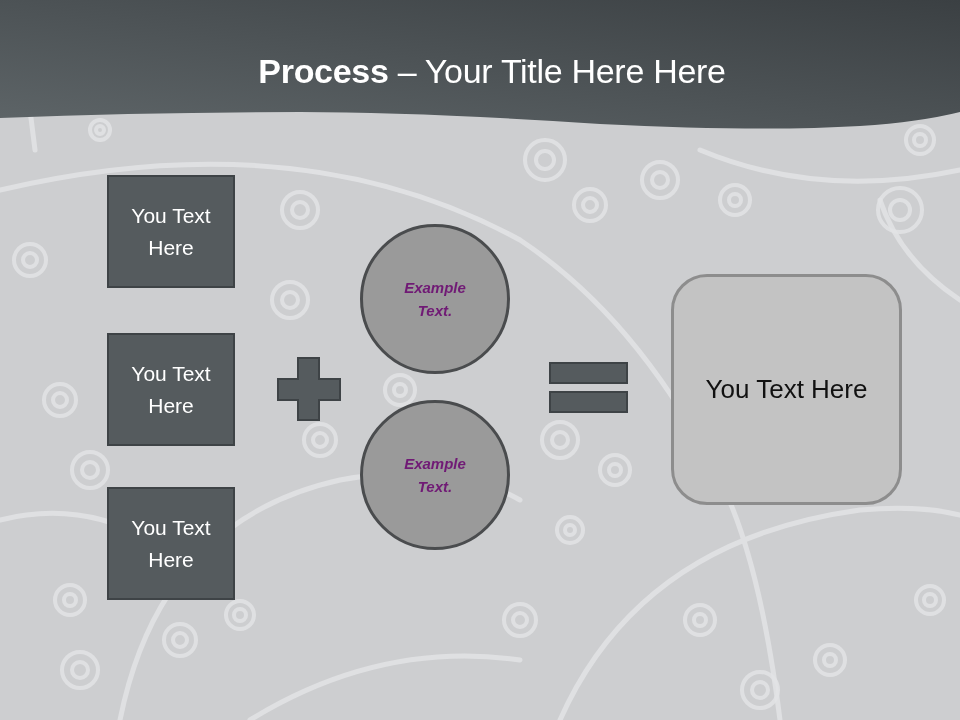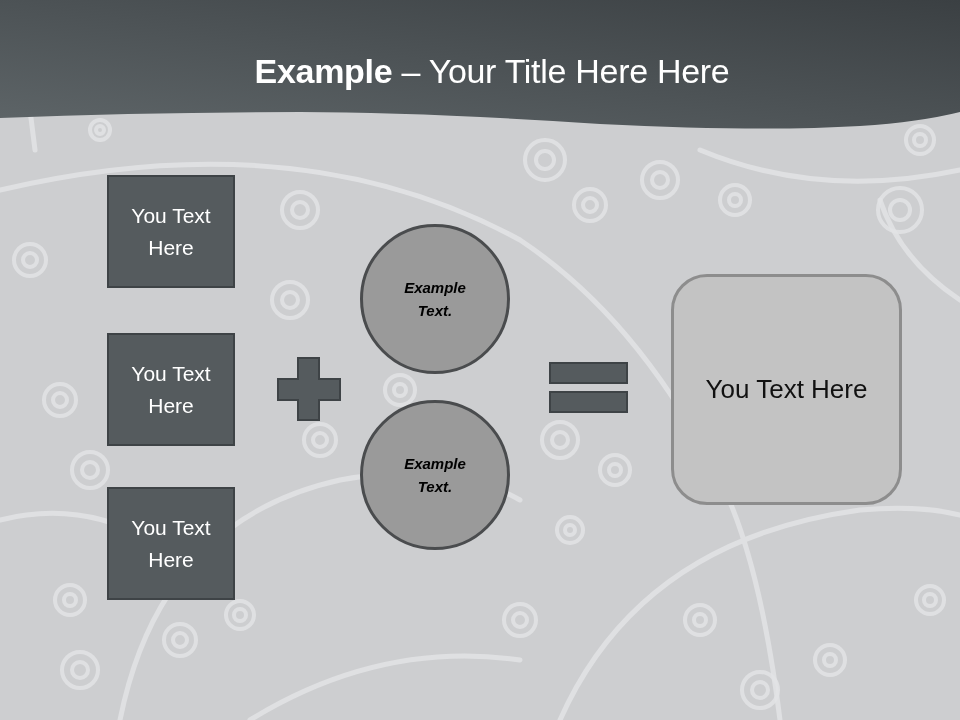--- a/index.html
+++ b/index.html
@@ -27,21 +27,21 @@
   }
   .left-box span { display: block; padding: 0 8px; }
 
   .plus { position: absolute; left: 277px; top: 357px; width: 64px; height: 64px; }
   .equals { position: absolute; left: 549px; top: 362px; width: 80px; height: 52px; }
 
   .circle {
     position: absolute; left: 360px; width: 150px; height: 150px; border-radius: 50%;
     background: #9a9a9a; border: 3px solid #4a4c4e; box-sizing: border-box;
     display: flex; align-items: center; justify-content: center; text-align: center;
-    color: #000000; font-style: italic; font-weight: bold; font-size: 15px; line-height: 23px;
+    color: #701a75; font-style: italic; font-weight: bold; font-size: 15px; line-height: 23px;
     font-family: "Liberation Sans", sans-serif;
   }
   .circle span { display: block; width: 100px; }
 
   .result-box {
     position: absolute; left: 671px; top: 274px; width: 231px; height: 231px;
     background: #c3c3c3; border: 3px solid #8d8d8d; border-radius: 36px; box-sizing: border-box;
     display: flex; align-items: center; justify-content: center; text-align: center;
     color: #111111; font-size: 26px; font-family: "Liberation Sans", sans-serif;
   }
@@ -122,21 +122,21 @@
     <defs>
       <linearGradient id="hdr" x1="0" y1="1" x2="1" y2="0">
         <stop offset="0" stop-color="#5e6568"></stop>
         <stop offset="1" stop-color="#3b4043"></stop>
       </linearGradient>
     </defs>
     <path d="M0 0 H960 V112 Q 920 122 860 126 Q 760 132 600 124 Q 420 112 300 112 Q 150 112 0 118 Z" fill="url(#hdr)"></path>
   </svg>
 
   <div class="title">
-    <span class="strong">Example</span><span class="light"> – Your Title Here Here</span>
+    <span class="strong">Process</span><span class="light"> – Your Title Here Here</span>
   </div>
 
   <div class="left-box" style="top:175px;">
     <span>You Text Here</span>
   </div>
   <div class="left-box" style="top:333px;">
     <span>You Text Here</span>
   </div>
   <div class="left-box" style="top:487px;">
     <span>You Text Here</span>

